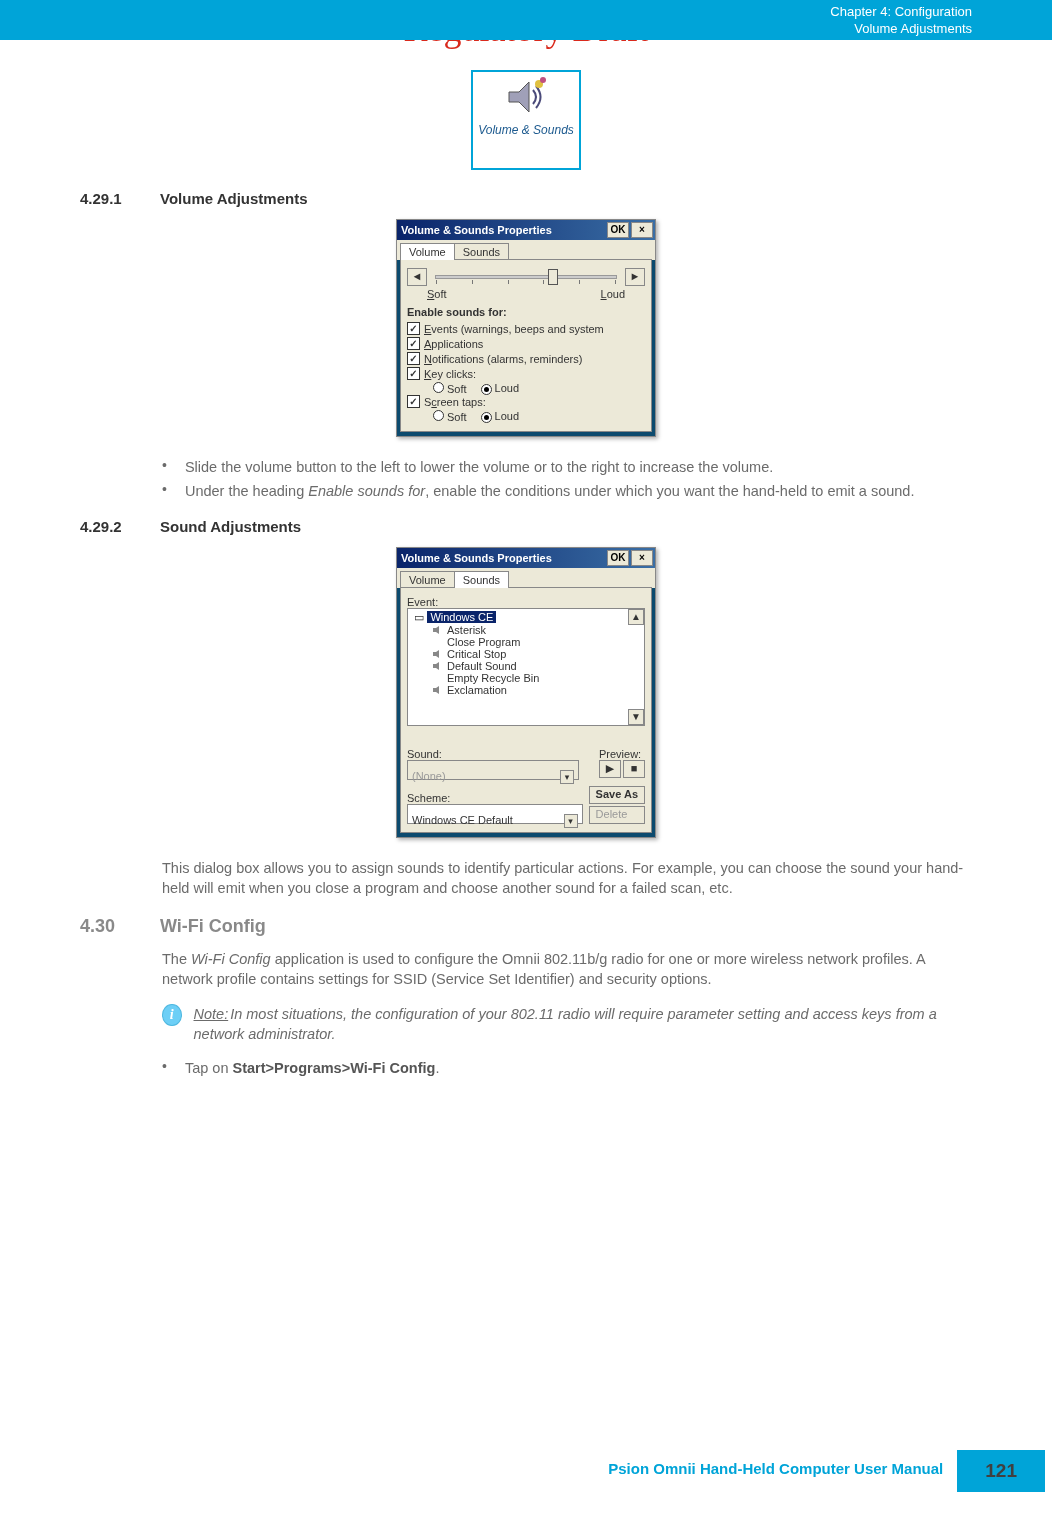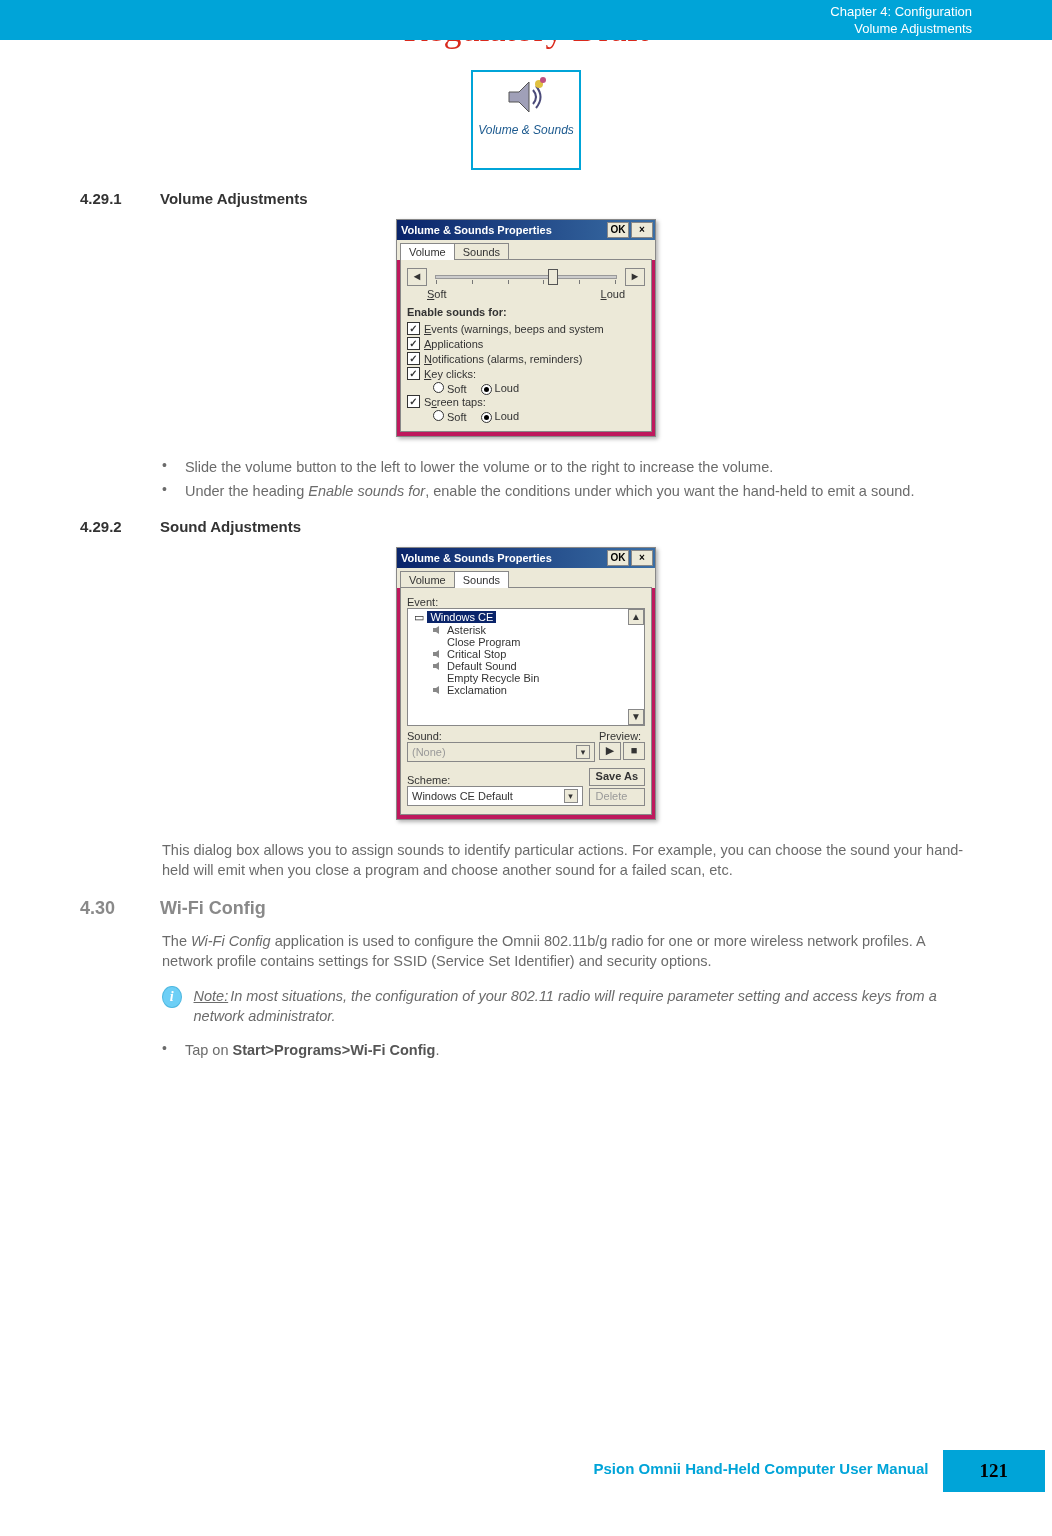--- a/index.html
+++ b/index.html
@@ -63,21 +63,21 @@
   .bullet-dot { color: #6b6b6b; font-size: 14px; }
   .bullet-text { color: #6b6b6b; font-size: 14.5px; line-height: 1.4; }
   .em { font-style: italic; }
   .bold { font-weight: bold; color: #555; }
 
   
   .dialog {
     width: 260px;
     margin: 10px auto 20px;
     border: 1px solid #888;
-    background: #be185d;
+    background: #0c4a6e;
     font-family: Tahoma, Arial, sans-serif;
     font-size: 11px;
     box-shadow: 2px 2px 4px rgba(0,0,0,0.3);
   }
   .titlebar {
     background: linear-gradient(to right, #0a246a, #3a6ea5);
     color: #fff;
     font-weight: bold;
     padding: 2px 2px 2px 4px;
     display: flex;
@@ -178,21 +178,21 @@
   .scroll-up { top: 0; }
   .scroll-down { bottom: 0; }
   .form-label { font-size: 11px; }
   .combo {
     border: 1px solid #888;
     background: #ece9d8;
     height: 18px;
     padding: 9px 4px;
     font-size: 11px;
     display: flex;
-    align-items: center;
+    align-items: flex-start;
     justify-content: space-between;
     flex: 1;
   }
   .combo.white { background: #fff; }
   .combo-arrow { border: 1px solid #888; width: 14px; height: 14px; text-align: center; line-height: 12px; font-size: 9px; background: #ece9d8; margin-left: 4px; }
   .small-btn {
     border: 1px solid #888;
     background: #ece9d8;
     height: 18px;
     width: 22px;
@@ -237,25 +237,24 @@
     align-items: stretch;
   }
   .footer-text {
     color: #00a4d8;
     font-weight: bold;
     font-size: 15px;
     padding: 10px 14px;
   }
   .footer-page {
     background: #00a4d8;
-    color: #000000;
+    color: #404040;
     font-weight: bold;
     font-size: 19px;
-    padding: 10px 37px;
-    font-family: Liberation Serif, serif;
+    padding: 10px 28px;
   }
   .ticks { position: absolute; display: flex; justify-content: space-between; width: 100%; bottom: -6px; }
   .ticks span { width: 1px; height: 4px; background: #777; }
 </style>
 </head>
 <body>
 
 <div class="watermark">Regulatory Draft</div>
 <div class="header-strip">
   <div class="header-text">
@@ -405,21 +404,21 @@
           </div>
         <div class="tree-sub">
             <svg class="spk-ico" viewBox="0 0 12 10">
               <polygon points="1,3 4,3 7,1 7,9 4,7 1,7" fill="#888"></polygon>
             </svg>
             <span>Exclamation</span>
           </div>
         <div class="scroll-up">▲</div>
         <div class="scroll-down">▼</div>
       </div>
-      <div style="display:flex; gap:4px; margin-top:4px;">
+      <div style="display:flex; gap:20px; margin-top:22px;">
         <div style="flex:1;">
           <div class="form-label">Sound:</div>
           <div class="combo">
               <span style="color:#999;">(None)</span>
               <span class="combo-arrow">▾</span>
             </div>
         </div>
         <div>
           <div class="form-label">Preview:</div>
           <div style="display:flex; gap:2px;">

